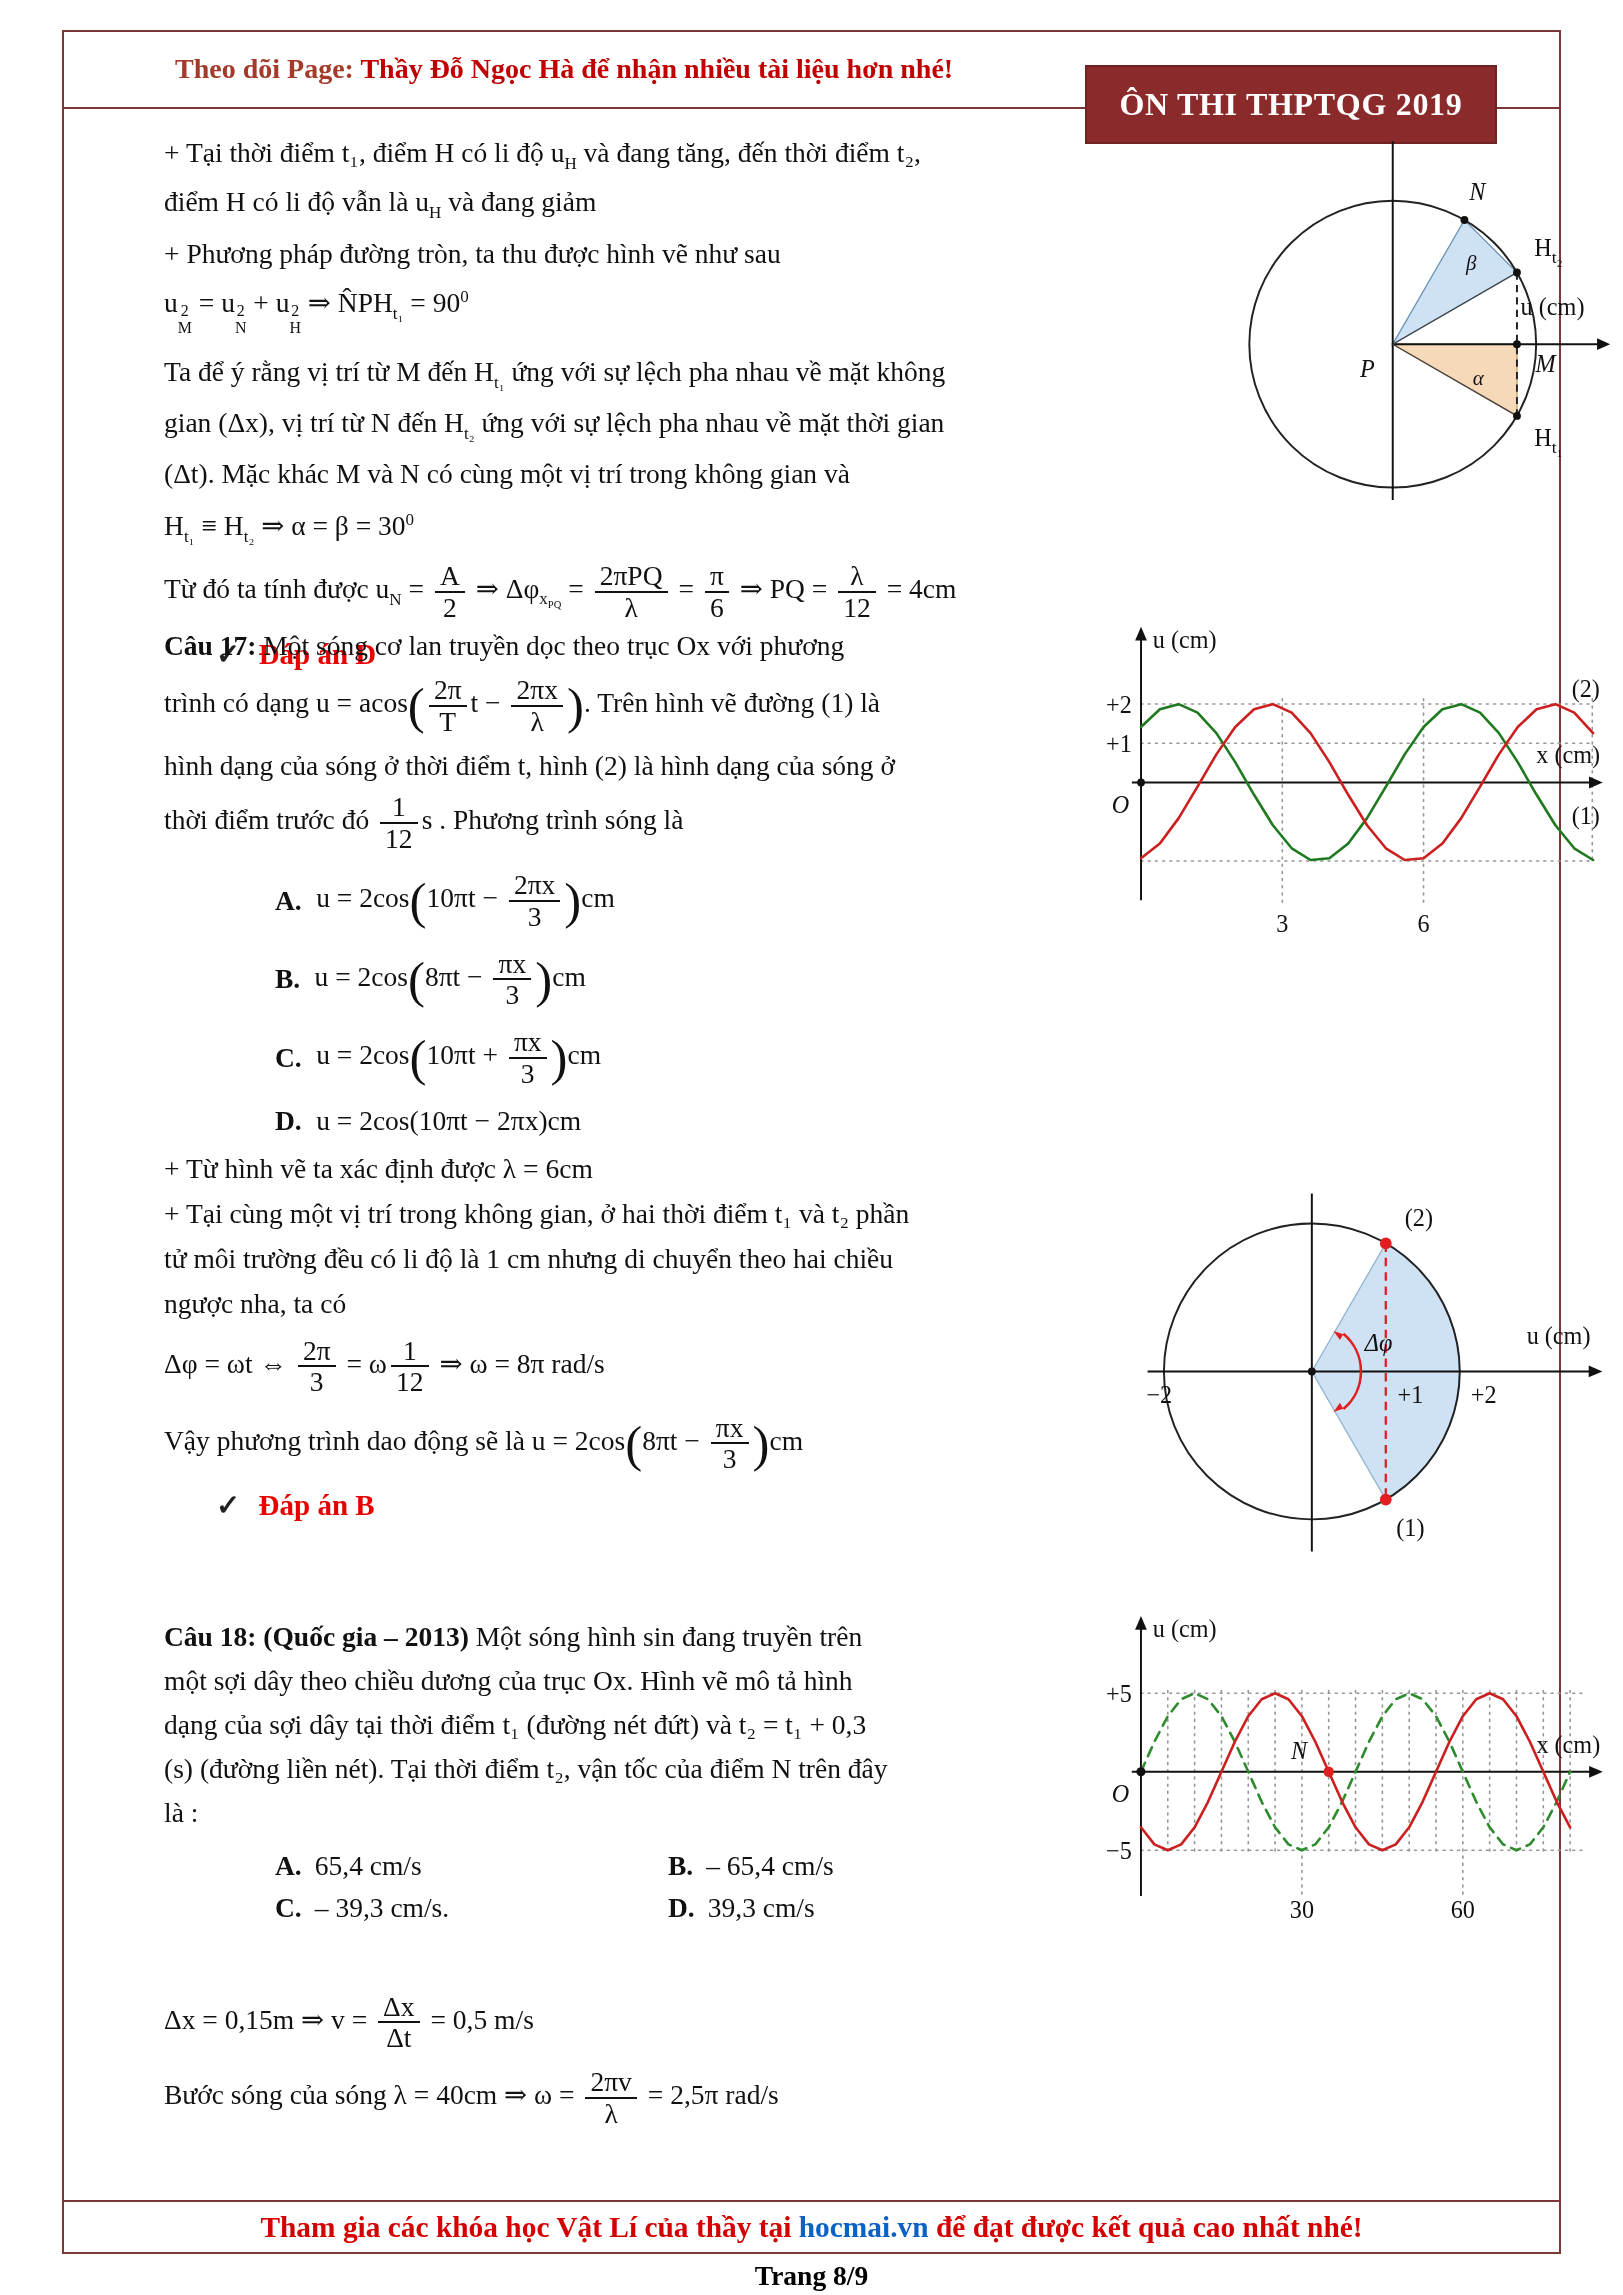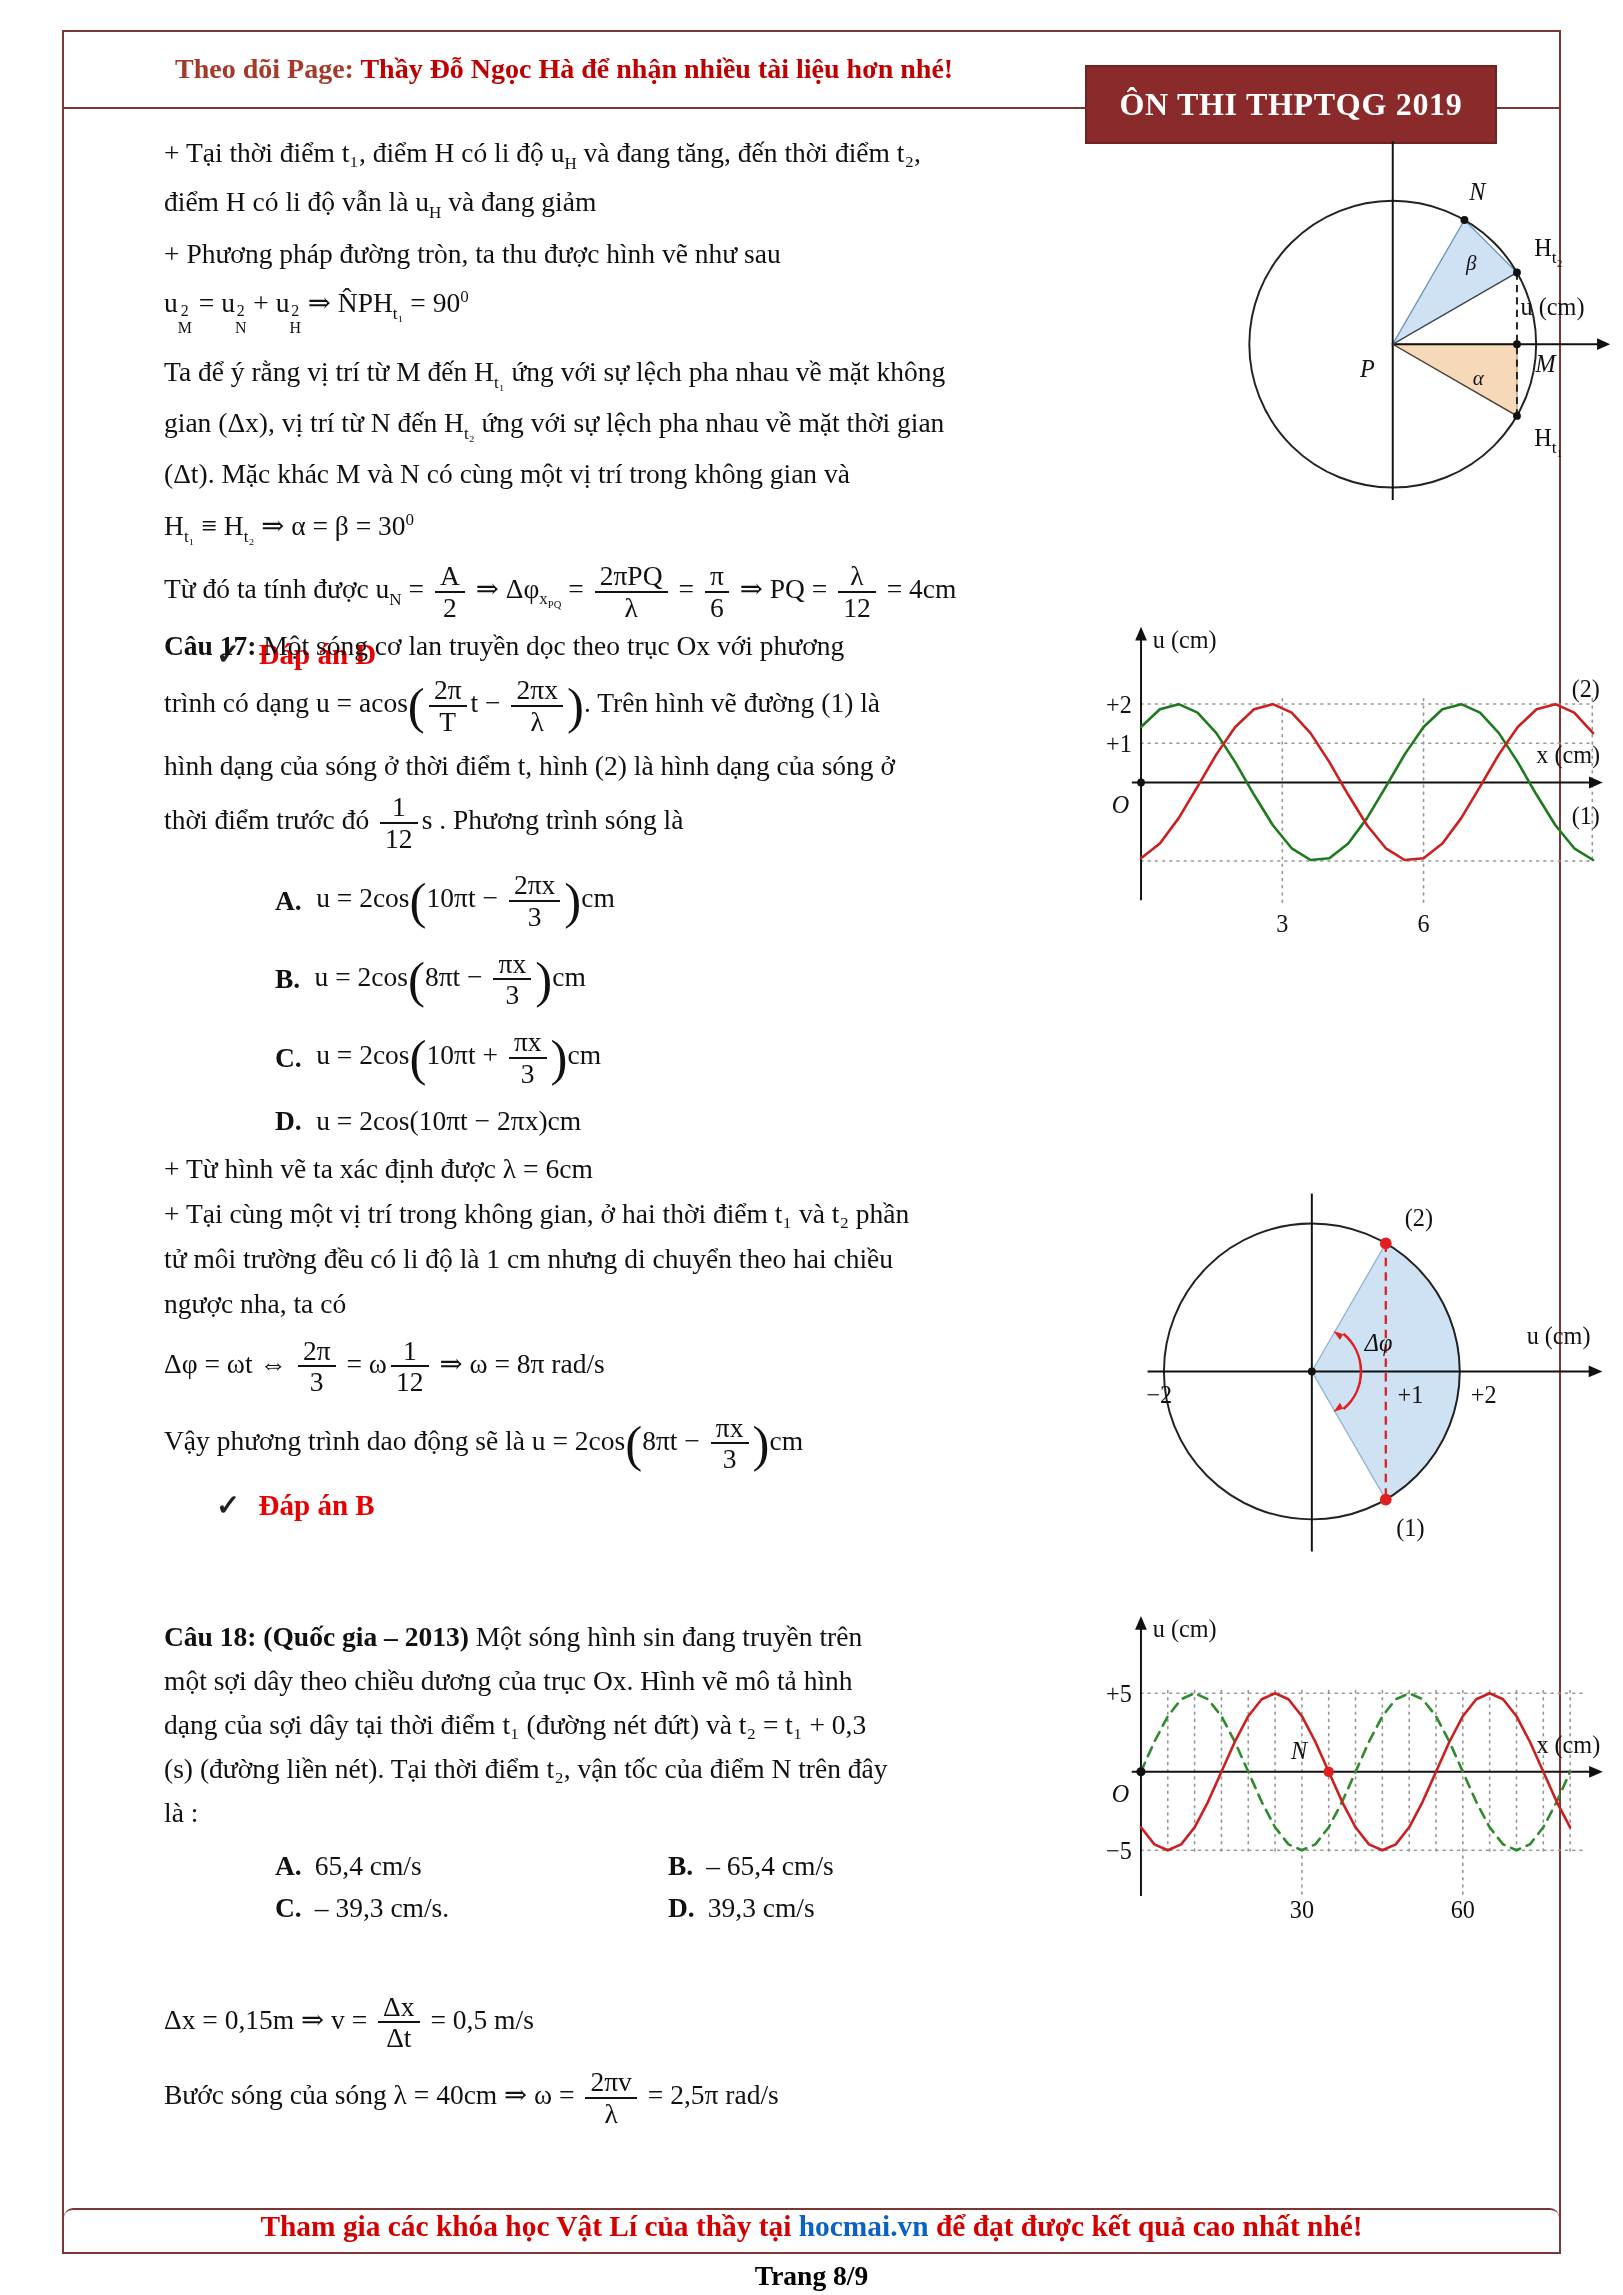--- a/index.html
+++ b/index.html
@@ -7,22 +7,22 @@
         font-family:"Liberation Serif","DejaVu Serif",serif;font-size:27.5px;color:#111;overflow:hidden;}
   .frame{position:absolute;left:62px;top:30px;width:1499px;height:2224px;
          border:2.6px solid #7d3636;box-sizing:border-box;}
   .band-top{position:absolute;left:0;top:0;width:100%;height:77px;
             border-bottom:2.6px solid #7d3636;box-sizing:border-box;}
   .follow{position:absolute;left:111px;top:21px;font-weight:bold;font-size:28px;color:#a33a2a;white-space:nowrap;}
   .follow .name{color:#c00000;}
   .badge{position:absolute;left:1021px;top:-2.6px;width:412px;height:79px;background:#8b2a2a;
          border:2px solid #6e2222;box-sizing:border-box;display:flex;align-items:center;justify-content:center;
          color:#ffffff;font-weight:bold;font-size:32px;letter-spacing:0.7px;margin-top:36px;}
-  .band-bottom{position:absolute;left:0;bottom:0;width:100%;height:44px;border-top:2.6px solid #7d3636;
-               box-sizing:border-box;display:flex;justify-content:center;border-radius:9px;}
+  .band-bottom{position:absolute;left:0;bottom:0;width:100%;height:52px;border-top:2.6px solid #7d3636;
+               box-sizing:border-box;display:flex;align-items:center;justify-content:center;}
   .footer-text{font-weight:bold;font-size:29.4px;color:#d40000;white-space:nowrap;}
   .footer-text .link{color:#0b62c4;}
   .page-num{position:absolute;left:0;bottom:2.6px;width:100%;text-align:center;font-weight:bold;font-size:27.5px;color:#000;}
 
   .sec{position:absolute;left:164px;width:1027px;}
   #sec-sol16{top:128px;}
   #sec-q17{top:626px;}
   #sec-q18{top:1615px;}
   #sec-q18sol{top:1981px;width:1400px;}
 

